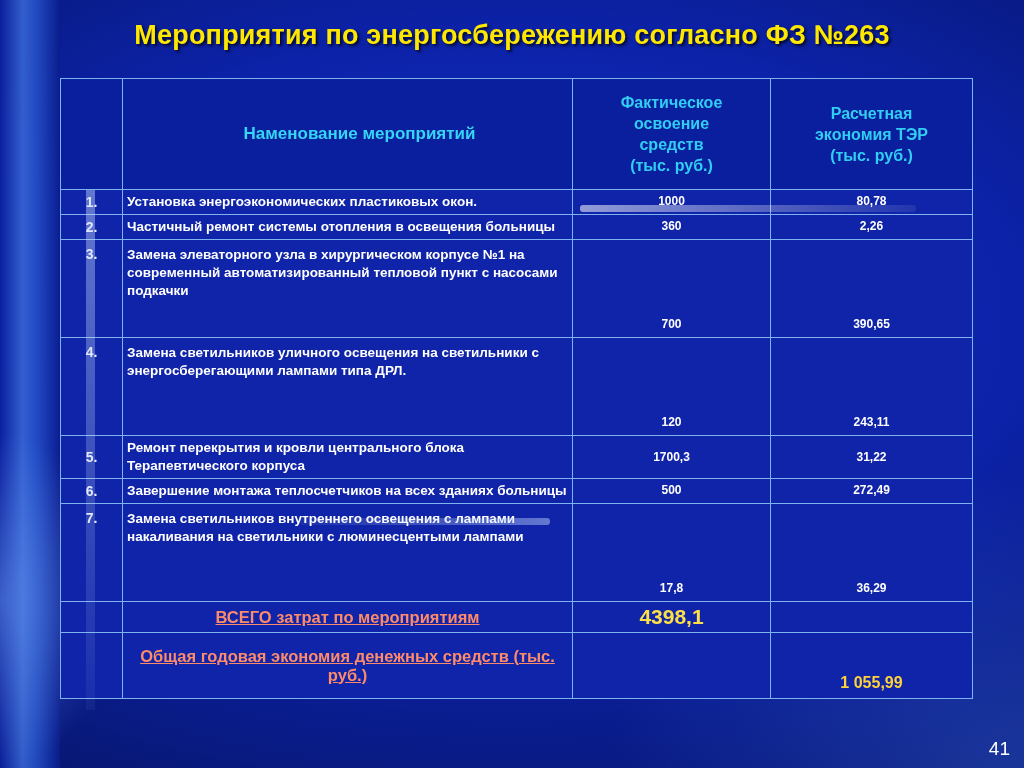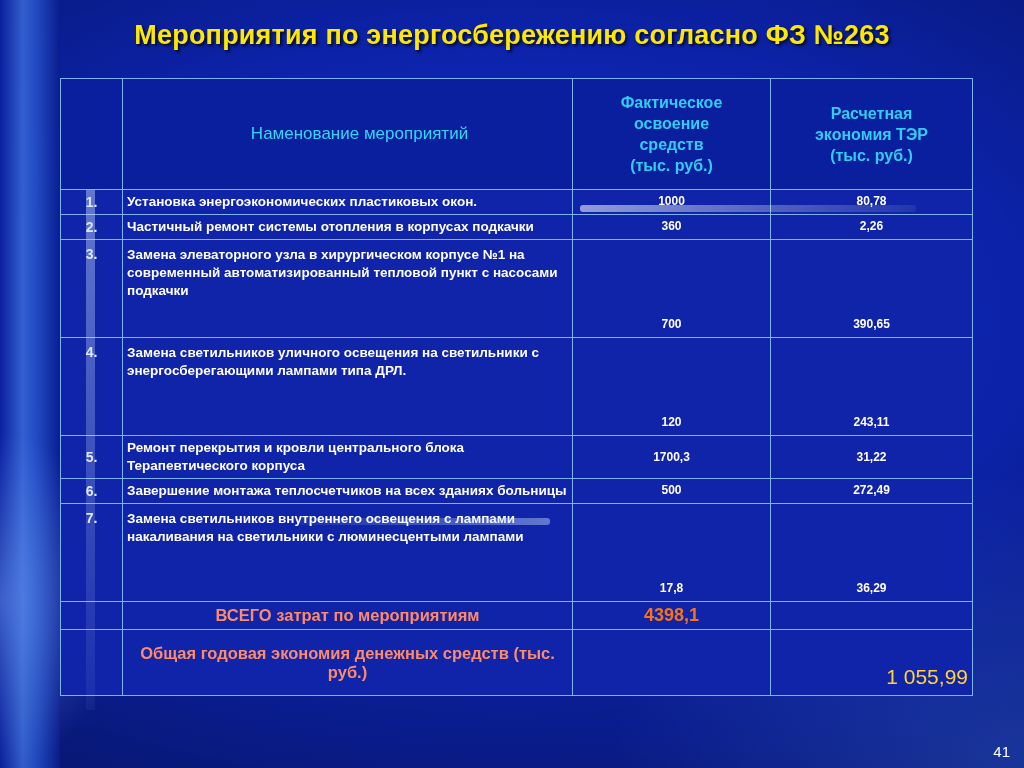--- a/index.html
+++ b/index.html
@@ -54,52 +54,52 @@
   col.c1{width:62px;}
   col.c2{width:450px;}
   col.c3{width:198px;}
   col.c4{width:202px;}
 
   thead th{
     background:#0a1f9e;
     height:104px;
   }
   .head-mid{
-    color:#35d6f5;font-size:17px;font-weight:normal;line-height:22px;padding-left:28px;
+    color:#35d6f5;font-size:17px;font-weight:bold;line-height:22px;padding-left:28px;
   }
   .head-cell{
     color:#31cdf2;font-size:16px;font-weight:bold;line-height:21px;
   }
 
   tbody td{
     background:#0f24a8;
   }
   .idx{
     text-align:center;font-size:14px;font-weight:bold;color:#e9edff;
   }
   .desc{
     text-align:left;font-size:13.5px;font-weight:bold;line-height:18px;color:#ffffff;
   }
   .val{
     text-align:center;font-size:12px;font-weight:bold;color:#ffffff;
     vertical-align:bottom;padding-bottom:6px;
   }
   .total-label{
-    text-align:center;font-size:16.5px;font-weight:bold;color:#ff8a6a;
+    text-align:center;font-size:16.5px;font-weight:bold;color:#ff8a6a;text-decoration:underline;
   }
   .total-val{
-    text-align:center;font-size:18px;font-weight:bold;color:#f97316;margin-top:8px;
+    text-align:center;font-size:21px;font-weight:bold;color:#fde047;margin-top:8px;
   }
   .total-val-big{
-    text-align:right;font-size:21px;font-weight:normal;color:#ffd23a;
+    text-align:center;font-size:16px;font-weight:bold;color:#ffd23a;
   }
   .r-tall td{height:88px;}
 
   .page-num{
-    position:absolute;right:14px;bottom:8px;color:#ffffff;font-size:15px;
+    position:absolute;right:14px;bottom:8px;color:#ffffff;font-size:19px;
   }
 
   
   .streak{
     position:absolute;height:7px;border-radius:3px;
     background:linear-gradient(90deg, rgba(255,255,255,.55), rgba(255,255,255,.08));
     pointer-events:none;
   }
   .s1{left:580px;top:205px;width:336px;}
   .s2{left:300px;top:518px;width:250px;background:linear-gradient(90deg, rgba(255,255,255,.05), rgba(200,220,255,.45));}
@@ -146,21 +146,21 @@
     </thead>
     <tbody>
       <tr>
         <td class="idx">1.</td>
         <td class="desc">Установка энергоэкономических пластиковых окон.</td>
         <td class="val">1000</td>
         <td class="val">80,78</td>
       </tr>
       <tr>
         <td class="idx">2.</td>
-        <td class="desc">Частичный ремонт системы отопления в корпусах подкачки</td>
+        <td class="desc">Частичный ремонт системы отопления в освещения больницы</td>
         <td class="val">360</td>
         <td class="val">2,26</td>
       </tr>
       <tr class="r-tall">
         <td class="idx" style="vertical-align:top;padding-top:6px">3.</td>
         <td class="desc" style="vertical-align:top;padding-top:6px">Замена элеваторного узла в хирургическом корпусе №1 на современный автоматизированный тепловой пункт с насосами подкачки</td>
         <td class="val">700</td>
         <td class="val">390,65</td>
       </tr>
       <tr class="r-tall">

